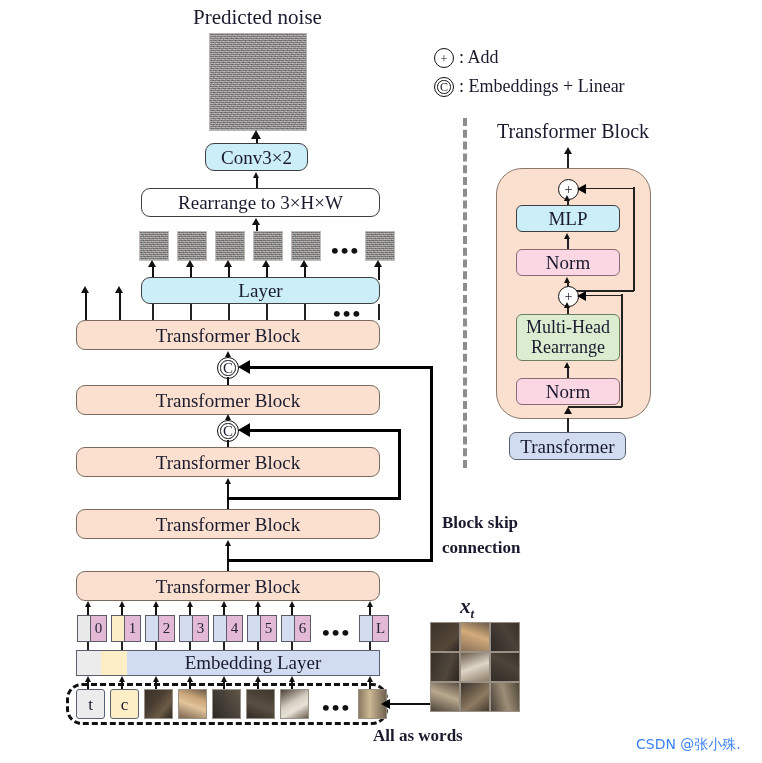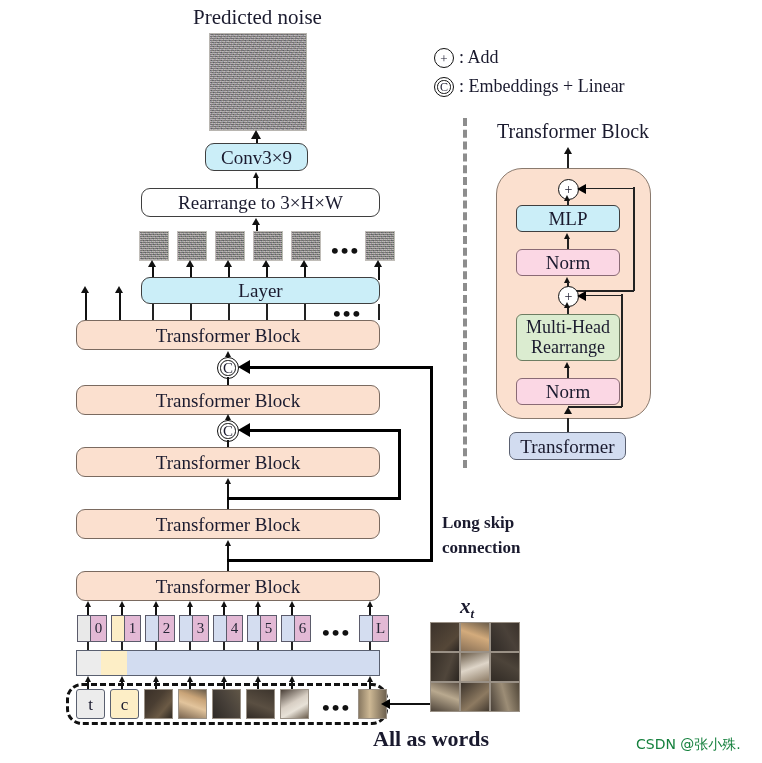--- a/index.html
+++ b/index.html
@@ -88,34 +88,34 @@
 
   .dots{font-size:22px;font-weight:bold;letter-spacing:2px;color:#111;line-height:1;}
   .lbl{font-size:20px;white-space:nowrap;}
   .lbl-b{font-size:17px;font-weight:bold;white-space:nowrap;}
   .legend{font-size:18px;white-space:nowrap;}
 
   .dashdiv{border-left:4px dashed #8d8d8d;}
   .dashbox{border:3px dashed #111;border-radius:16px;box-sizing:border-box;background:transparent;}
 
   .watermark{font-family:"DejaVu Sans","Liberation Sans",sans-serif;
-             font-size:14px;color:#15803d;white-space:nowrap;}
+             font-size:14px;color:#3b82f6;white-space:nowrap;}
 </style>
 </head>
 <body>
 
 <div class="abs lbl" style="left:193px;top:5px;font-size:21px;">Predicted noise</div>
 
 <div class="abs noise" style="left:209px;top:33px;width:96px;height:96px;"></div>
 
 <div class="abs vline" style="left:256px;top:136px;height:26px;"></div>
 <div class="abs arrow-up" style="left:251px;top:130px;"></div>
 
 <div class="abs box c-cyan" style="left:205px;top:143px;width:103px;height:28px;">
-  <span>Conv3×9</span>
+  <span>Conv3×2</span>
 </div>
 
 <div class="abs vline" style="left:256px;top:178px;height:18px;"></div>
 <div class="abs arrow-up tiny" style="left:252.5px;top:172px;"></div>
 
 <div class="abs box c-white" style="left:141px;top:188px;width:239px;height:29px;">
   <span>Rearrange to 3×H×W</span>
 </div>
 
 <div class="abs vline" style="left:256px;top:224px;height:22px;"></div>
@@ -206,21 +206,21 @@
 <div class="abs hline-thick" style="left:227px;top:497px;width:174px;"></div>
 <div class="abs vline-thick" style="left:398px;top:430px;height:70px;"></div>
 <div class="abs hline-thick" style="left:250px;top:428.5px;width:151px;"></div>
 <div class="abs arrow-left" style="left:238px;top:423px;"></div>
 
 <div class="abs hline-thick" style="left:227px;top:559px;width:206px;"></div>
 <div class="abs vline-thick" style="left:430px;top:366px;height:196px;"></div>
 <div class="abs hline-thick" style="left:250px;top:365.5px;width:183px;"></div>
 <div class="abs arrow-left" style="left:238px;top:360px;"></div>
 
-<div class="abs lbl-b" style="left:442px;top:513px;">Long skip</div>
+<div class="abs lbl-b" style="left:442px;top:513px;">Block skip</div>
 <div class="abs lbl-b" style="left:442px;top:538px;">connection</div>
 
 <div class="abs vline" style="left:87px;top:607px;height:15px;"></div>
 <div class="abs arrow-up tiny" style="left:84.5px;top:601px;"></div>
 <div class="abs vline" style="left:121px;top:607px;height:15px;"></div>
 <div class="abs arrow-up tiny" style="left:118.5px;top:601px;"></div>
 <div class="abs vline" style="left:155px;top:607px;height:15px;"></div>
 <div class="abs arrow-up tiny" style="left:152.5px;top:601px;"></div>
 <div class="abs vline" style="left:189px;top:607px;height:15px;"></div>
 <div class="abs arrow-up tiny" style="left:186.5px;top:601px;"></div>
@@ -276,20 +276,23 @@
 <div class="abs vline-thin" style="left:189px;top:642px;height:12px;"></div>
 <div class="abs vline-thin" style="left:223px;top:642px;height:12px;"></div>
 <div class="abs vline-thin" style="left:257px;top:642px;height:12px;"></div>
 <div class="abs vline-thin" style="left:291px;top:642px;height:12px;"></div>
 <div class="abs vline-thin" style="left:369px;top:642px;height:12px;"></div>
 
 <div class="abs" style="left:76px;top:650px;width:304px;height:26px;border:1.5px solid #5a6070;box-sizing:border-box;
             display:flex;overflow:hidden;background:#d2dcf0;">
   <div style="width:24px;background:#ececec;"></div>
   <div style="width:26px;background:#fdeec6;"></div>
+  <div style="flex:1;display:flex;align-items:center;justify-content:center;font-size:19px;">
+    <span>Embedding Layer</span>
+  </div>
 </div>
 
 <div class="abs vline" style="left:87px;top:682px;height:14px;"></div>
 <div class="abs arrow-up tiny" style="left:84.5px;top:676px;"></div>
 <div class="abs vline" style="left:121px;top:682px;height:14px;"></div>
 <div class="abs arrow-up tiny" style="left:118.5px;top:676px;"></div>
 <div class="abs vline" style="left:155px;top:682px;height:14px;"></div>
 <div class="abs arrow-up tiny" style="left:152.5px;top:676px;"></div>
 <div class="abs vline" style="left:189px;top:682px;height:14px;"></div>
 <div class="abs arrow-up tiny" style="left:186.5px;top:676px;"></div>
@@ -314,21 +317,21 @@
 <div class="abs dogpatch dp2" style="left:178px;top:689px;width:29px;height:30px;"></div>
 <div class="abs dogpatch dp3" style="left:212px;top:689px;width:29px;height:30px;"></div>
 <div class="abs dogpatch dp4" style="left:246px;top:689px;width:29px;height:30px;"></div>
 <div class="abs dogpatch dp5" style="left:280px;top:689px;width:29px;height:30px;"></div>
 <div class="abs dots" style="left:322px;top:697px;">•••</div>
 <div class="abs dogpatch dp6" style="left:358px;top:689px;width:29px;height:30px;"></div>
 
 <div class="abs hline" style="left:389px;top:703px;width:45px;"></div>
 <div class="abs arrow-left sm" style="left:381px;top:699px;"></div>
 
-<div class="abs lbl-b" style="left:373px;top:726px;font-size:22px;">All as words</div>
+<div class="abs lbl-b" style="left:373px;top:726px;font-size:17px;">All as words</div>
 
 <div class="abs" style="left:460px;top:594px;font-size:21px;font-style:italic;font-weight:bold;">
   <span>x</span><sub style="font-size:13px;font-style:italic;">t</sub>
 </div>
 <div class="abs" style="left:430px;top:622px;width:90px;height:90px;display:grid;
             grid-template-columns:repeat(3,1fr);grid-template-rows:repeat(3,1fr);">
   <div class="gridimg" style="background:linear-gradient(135deg,#3c332b,#554738 70%,#2c2622);"></div>
   <div class="gridimg" style="background:linear-gradient(200deg,#6c5d4a,#d3ab7c 45%,#8a7157);"></div>
   <div class="gridimg" style="background:linear-gradient(60deg,#2f2a26,#4a4139 60%,#3a322b);"></div>
   <div class="gridimg" style="background:linear-gradient(110deg,#352e27,#50463b 60%,#2b2520);"></div>

